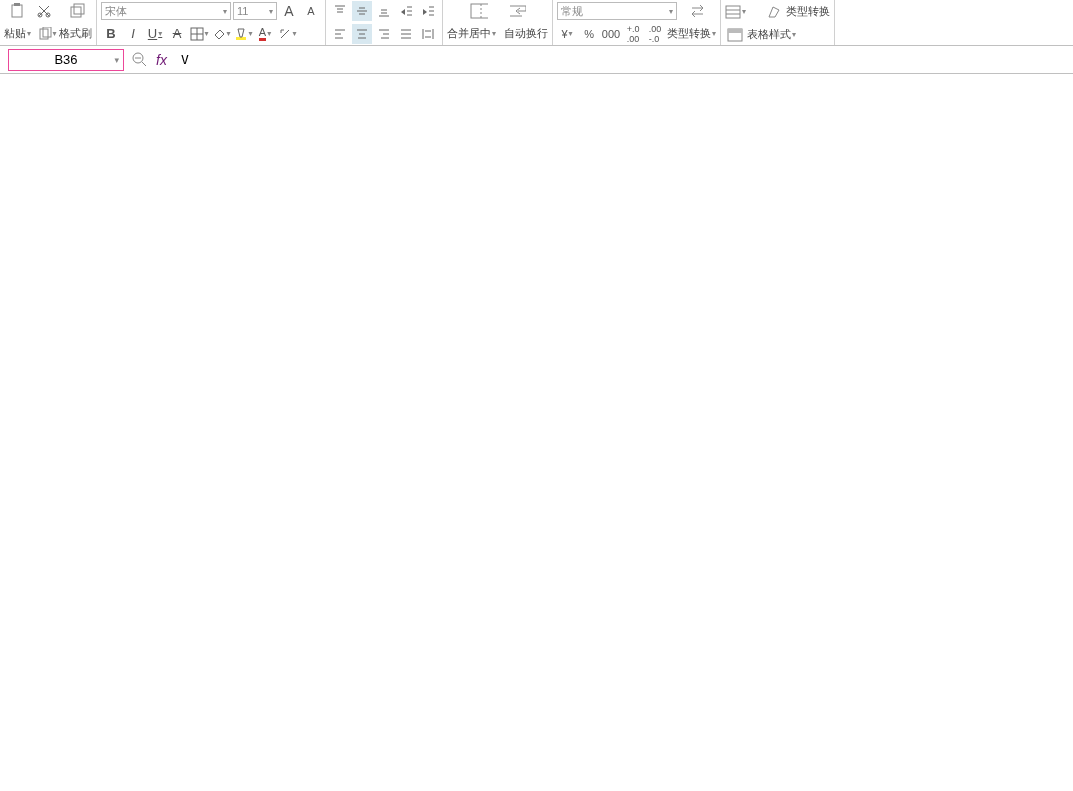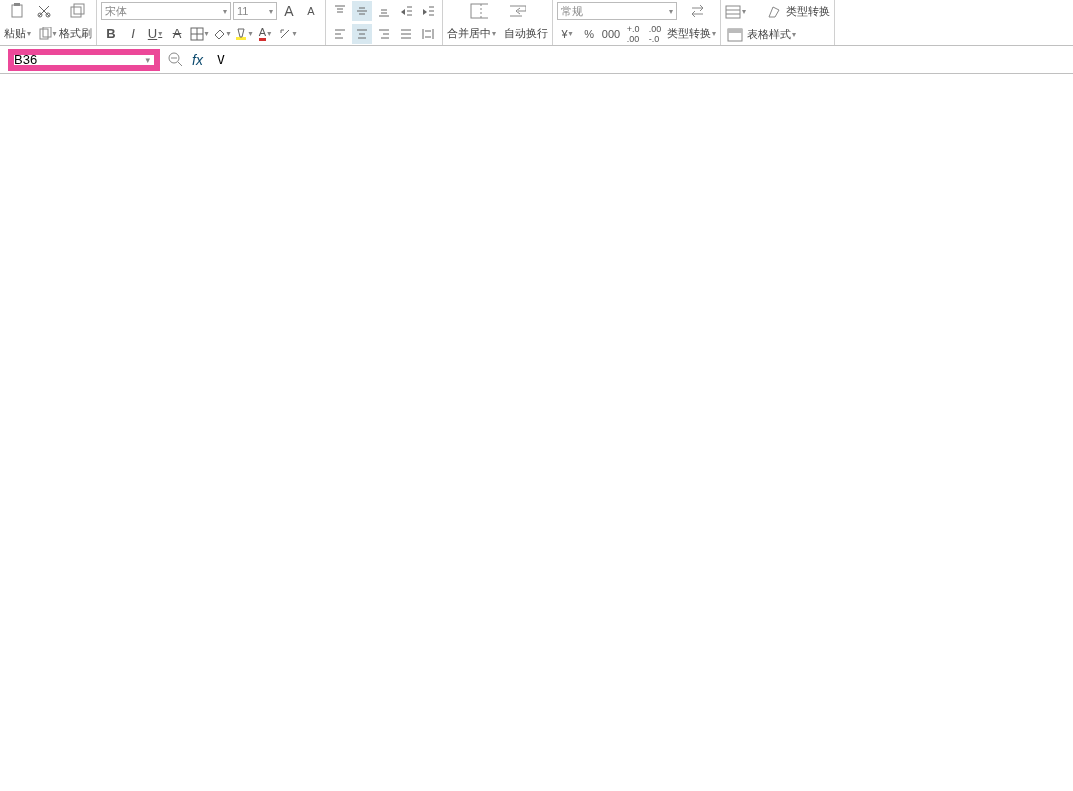--- a/index.html
+++ b/index.html
@@ -14,23 +14,23 @@
 .tool-label { font-size: 11px; color: #444; display: flex; align-items: center; justify-content: center; height: 23px; white-space: nowrap; }
 .tool-drop { font-size: 8px; color: #888; margin-left: 1px; }
 .iconlg { width: 18px; height: 18px; display: inline-flex; align-items: center; justify-content: center; }
 .combo { height: 18px; border: 1px solid #bbb; font-size: 11px; padding: 0 3px; color: #888; display: flex; align-items: center; justify-content: space-between; }
 .combo.font { width: 130px; }
 .combo.size { width: 44px; }
 .combo.numfmt { width: 120px; text-align: right; }
 
 
 .formula-row { display: flex; align-items: center; height: 28px; border-bottom: 1px solid #c0c0c0; padding: 4px 8px; gap: 8px; }
-.namebox { width: 152px; height: 22px; border: 6px solid #ec4899; display: flex; align-items: center; font-size: 13px; position: relative; }
+.namebox { width: 116px; height: 22px; border: 1px solid #ec4899; display: flex; align-items: center; justify-content: center; font-size: 13px; position: relative; }
 .namebox .drop { position: absolute; right: 4px; font-size: 9px; color: #888; }
-.fbar-icons { display: flex; gap: 8px; align-items: flex-start; color: #0c4a6e; }
+.fbar-icons { display: flex; gap: 8px; align-items: flex-start; color: #701a75; }
 .fbar-input { flex: 1; height: 22px; padding: 0 6px; font-size: 13px; font-family: monospace; display: flex; align-items: center; }
 
 
 .grid-area { position: relative; }
 .corner { position: absolute; left: 0; top: 0; width: 32px; height: 22px; background: #e8e8e8; border-right: 1px solid #b0b0b0; border-bottom: 1px solid #b0b0b0; display: flex; align-items: flex-end; justify-content: flex-end; }
 .corner::after { content: ""; border-left: 10px solid transparent; border-bottom: 10px solid #999; }
 .col-headers { position: absolute; left: 32px; top: 0; height: 22px; display: flex; }
 .col-h { width: 72px; height: 22px; background: #e8e8e8; border-right: 1px solid #b0b0b0; border-bottom: 1px solid #b0b0b0; display: flex; align-items: center; justify-content: center; font-size: 12px; color: #333; }
 .col-h.active { background: #a8d8a8; }
 .row-headers { position: absolute; left: 0; top: 22px; width: 32px; }

